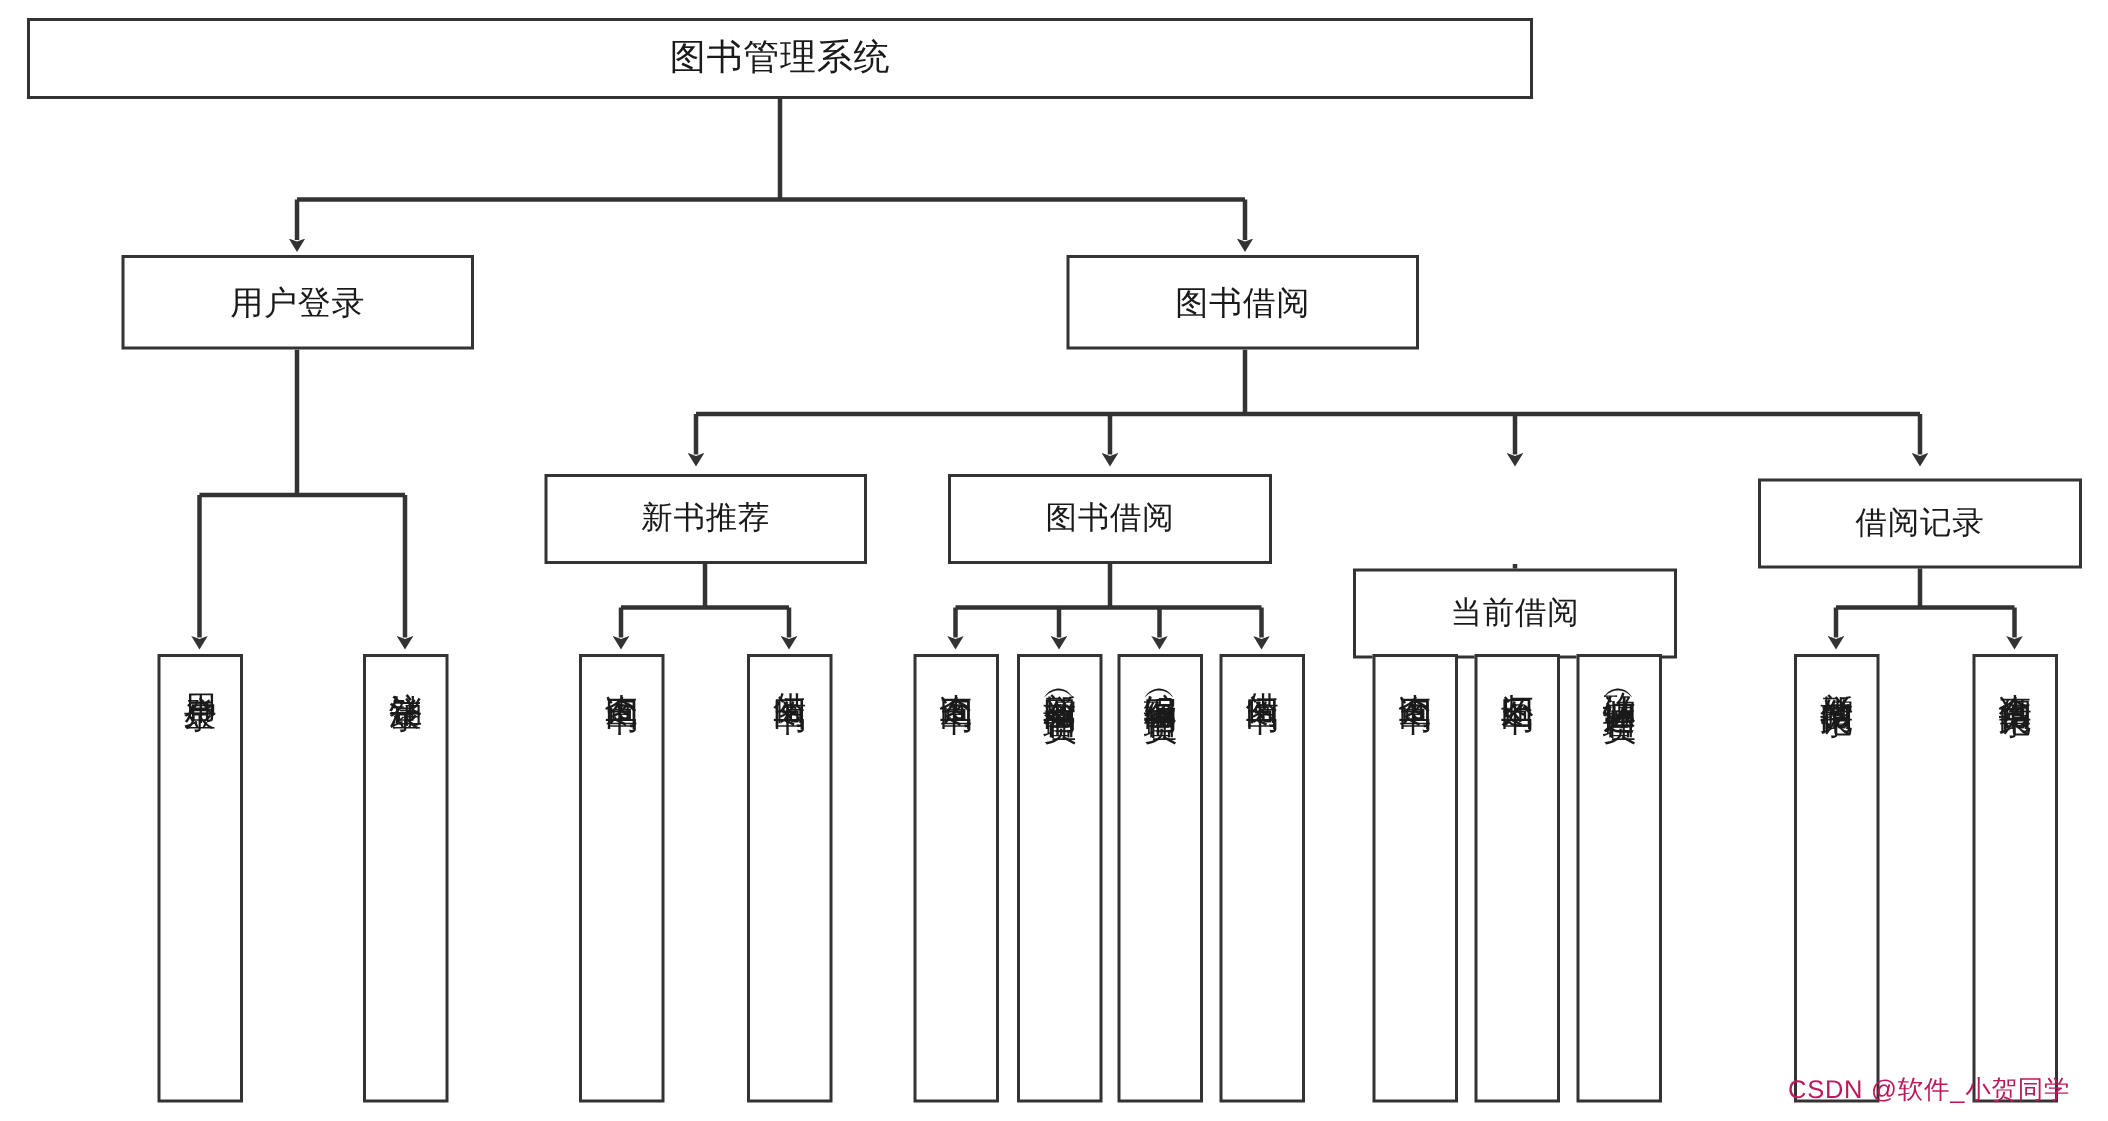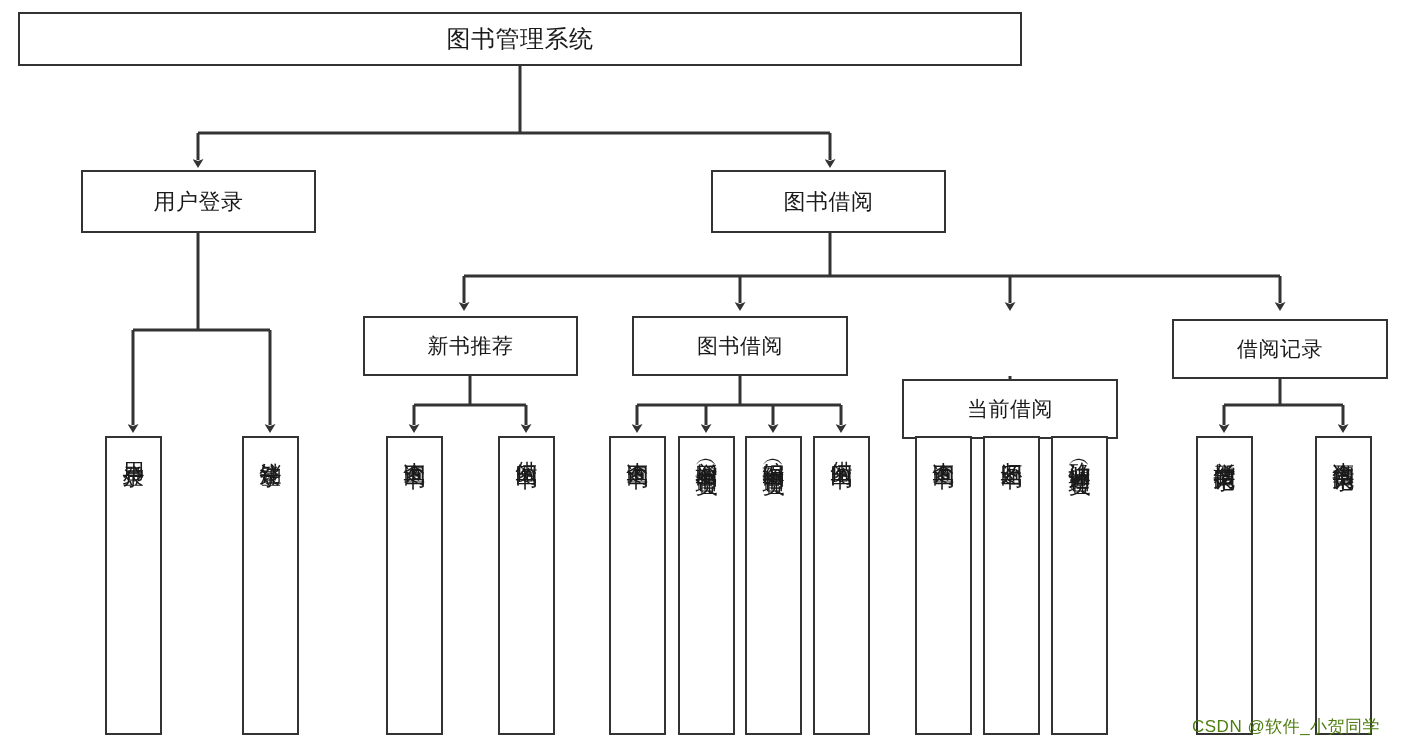--- a/index.html
+++ b/index.html
@@ -55,21 +55,21 @@
     letter-spacing: 2px;
     line-height: 1;
     white-space: nowrap;
   }
   .node.root .label { font-size: 24px; }
   .node.lvl2 .label { font-size: 22px; }
   .node.lvl3 .label { font-size: 21px; }
   .node.leaf .label { font-size: 22px; }
   .watermark {
     position: absolute;
-    color: #4d7c0f;
+    color: #be185d;
     font-size: 17px;
     letter-spacing: 0.5px;
     white-space: nowrap;
   }
 </style>
 </head>
 <body>
 
 <div id="canvas">
 

